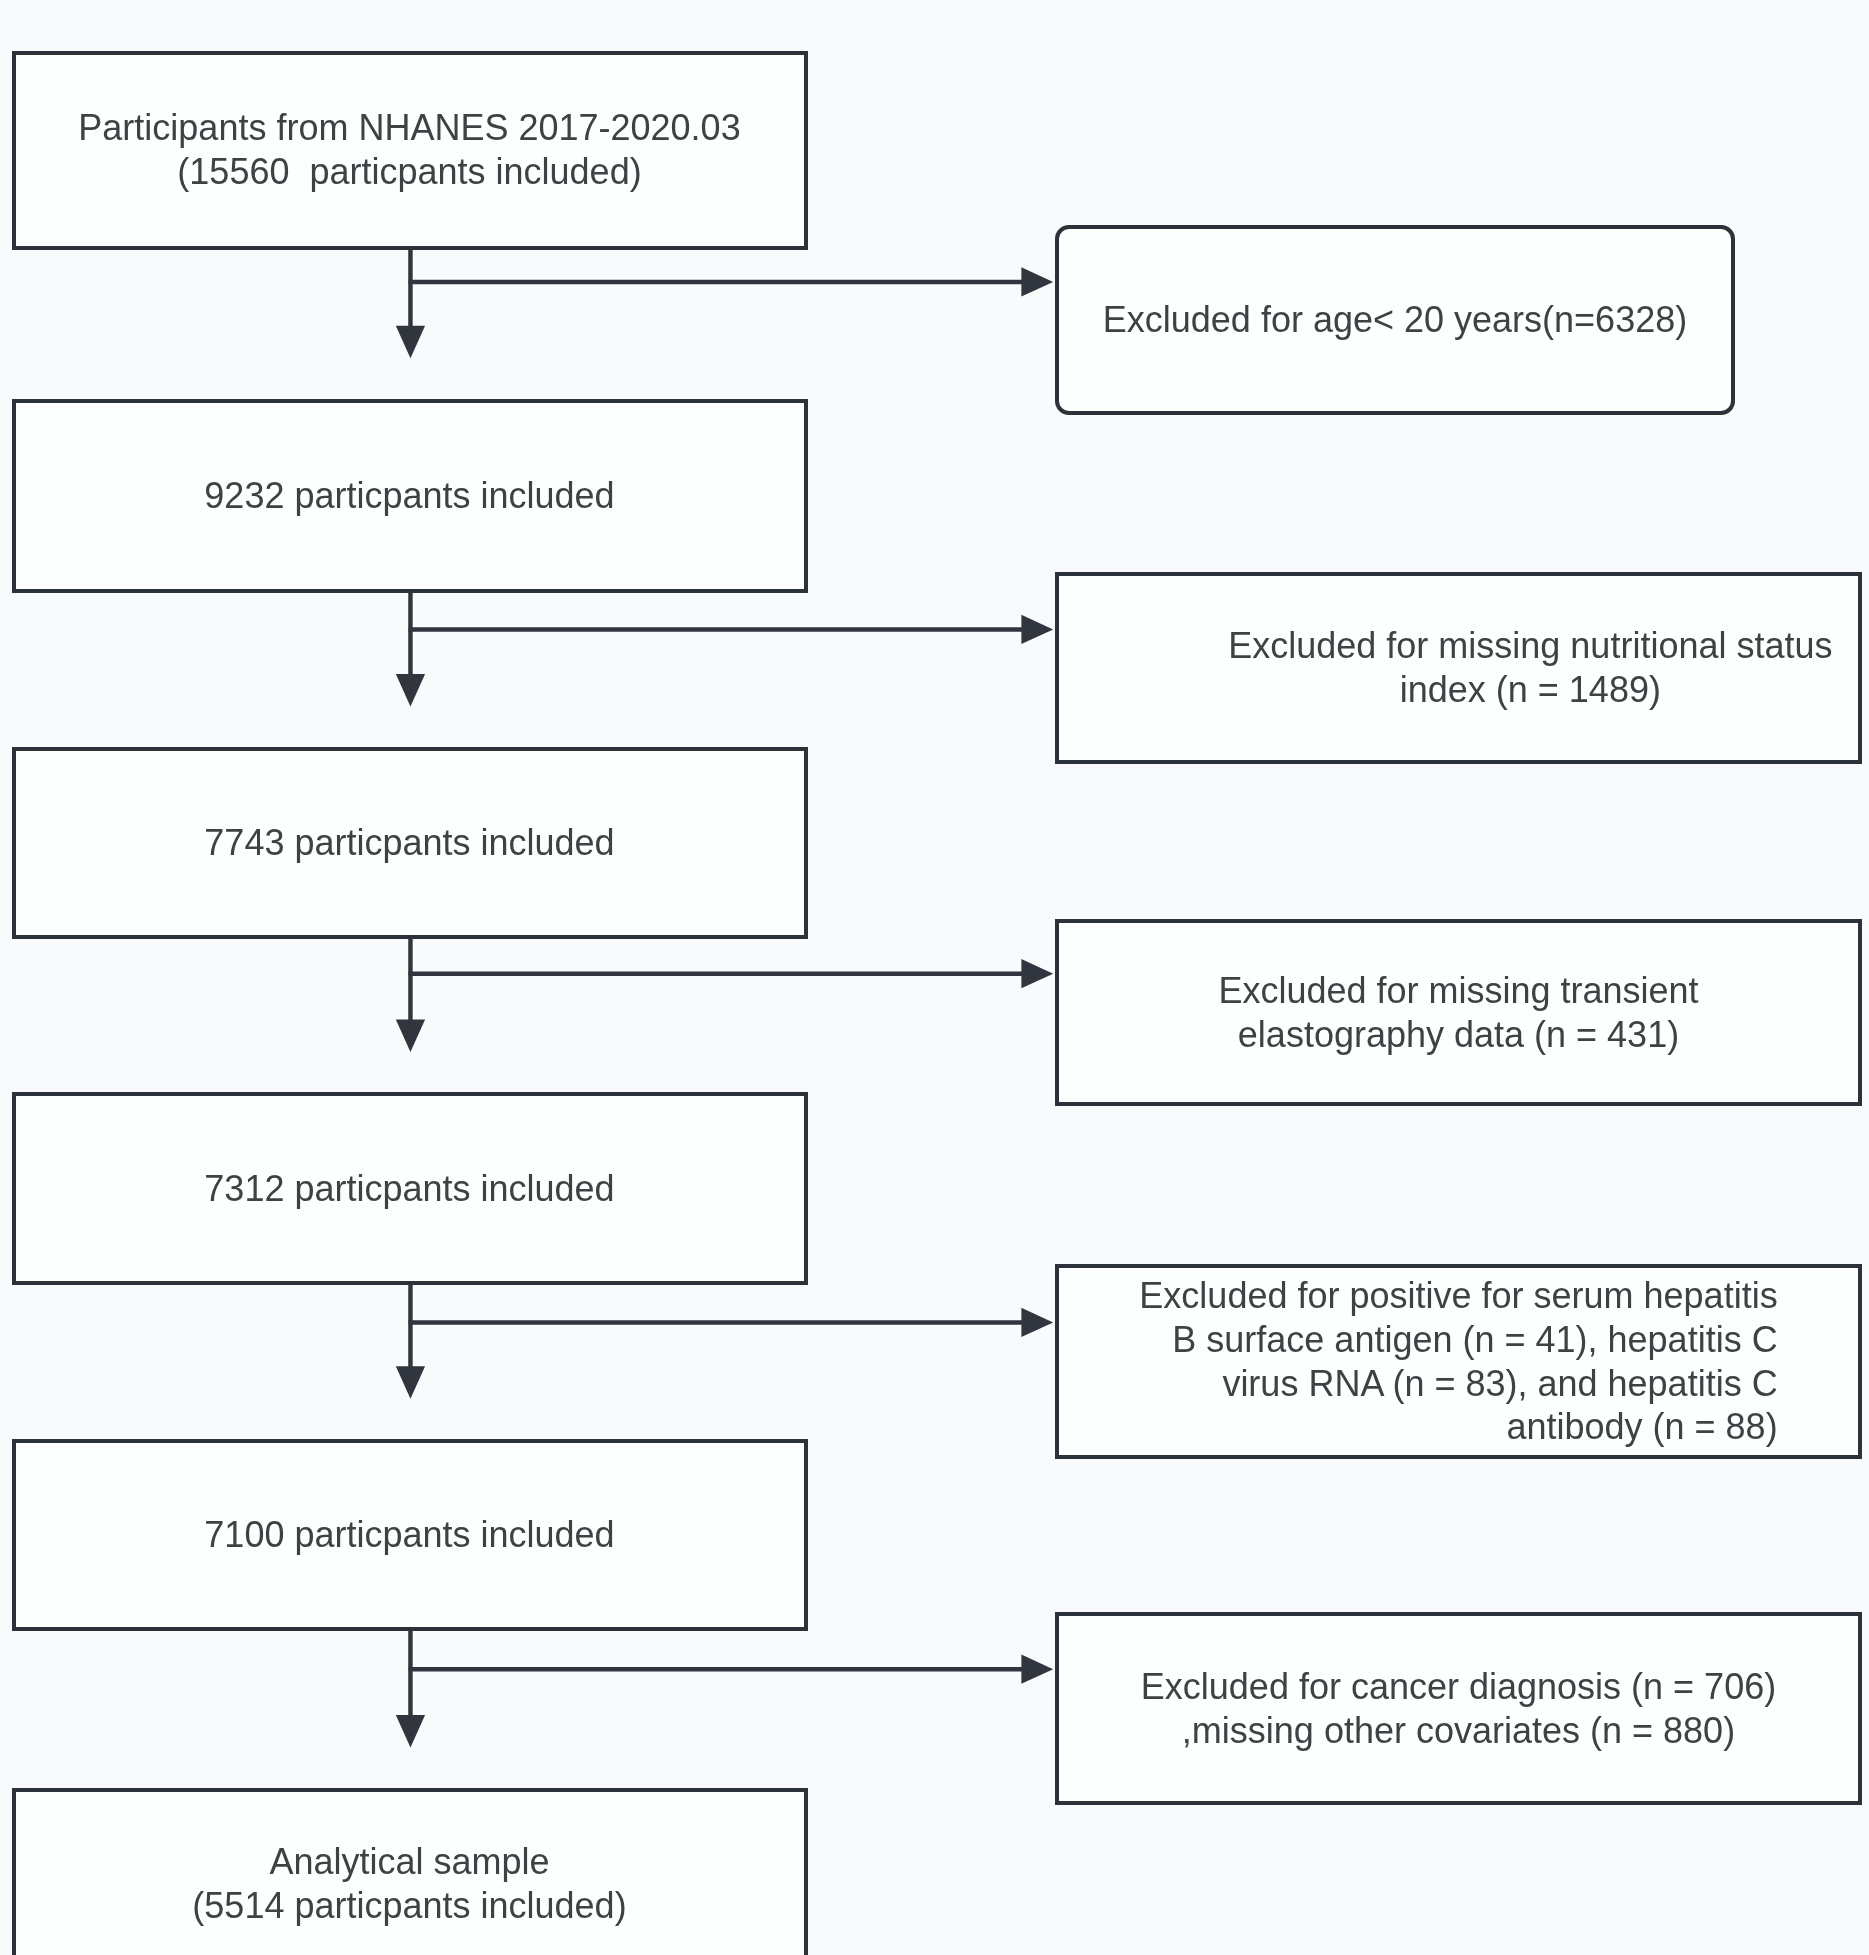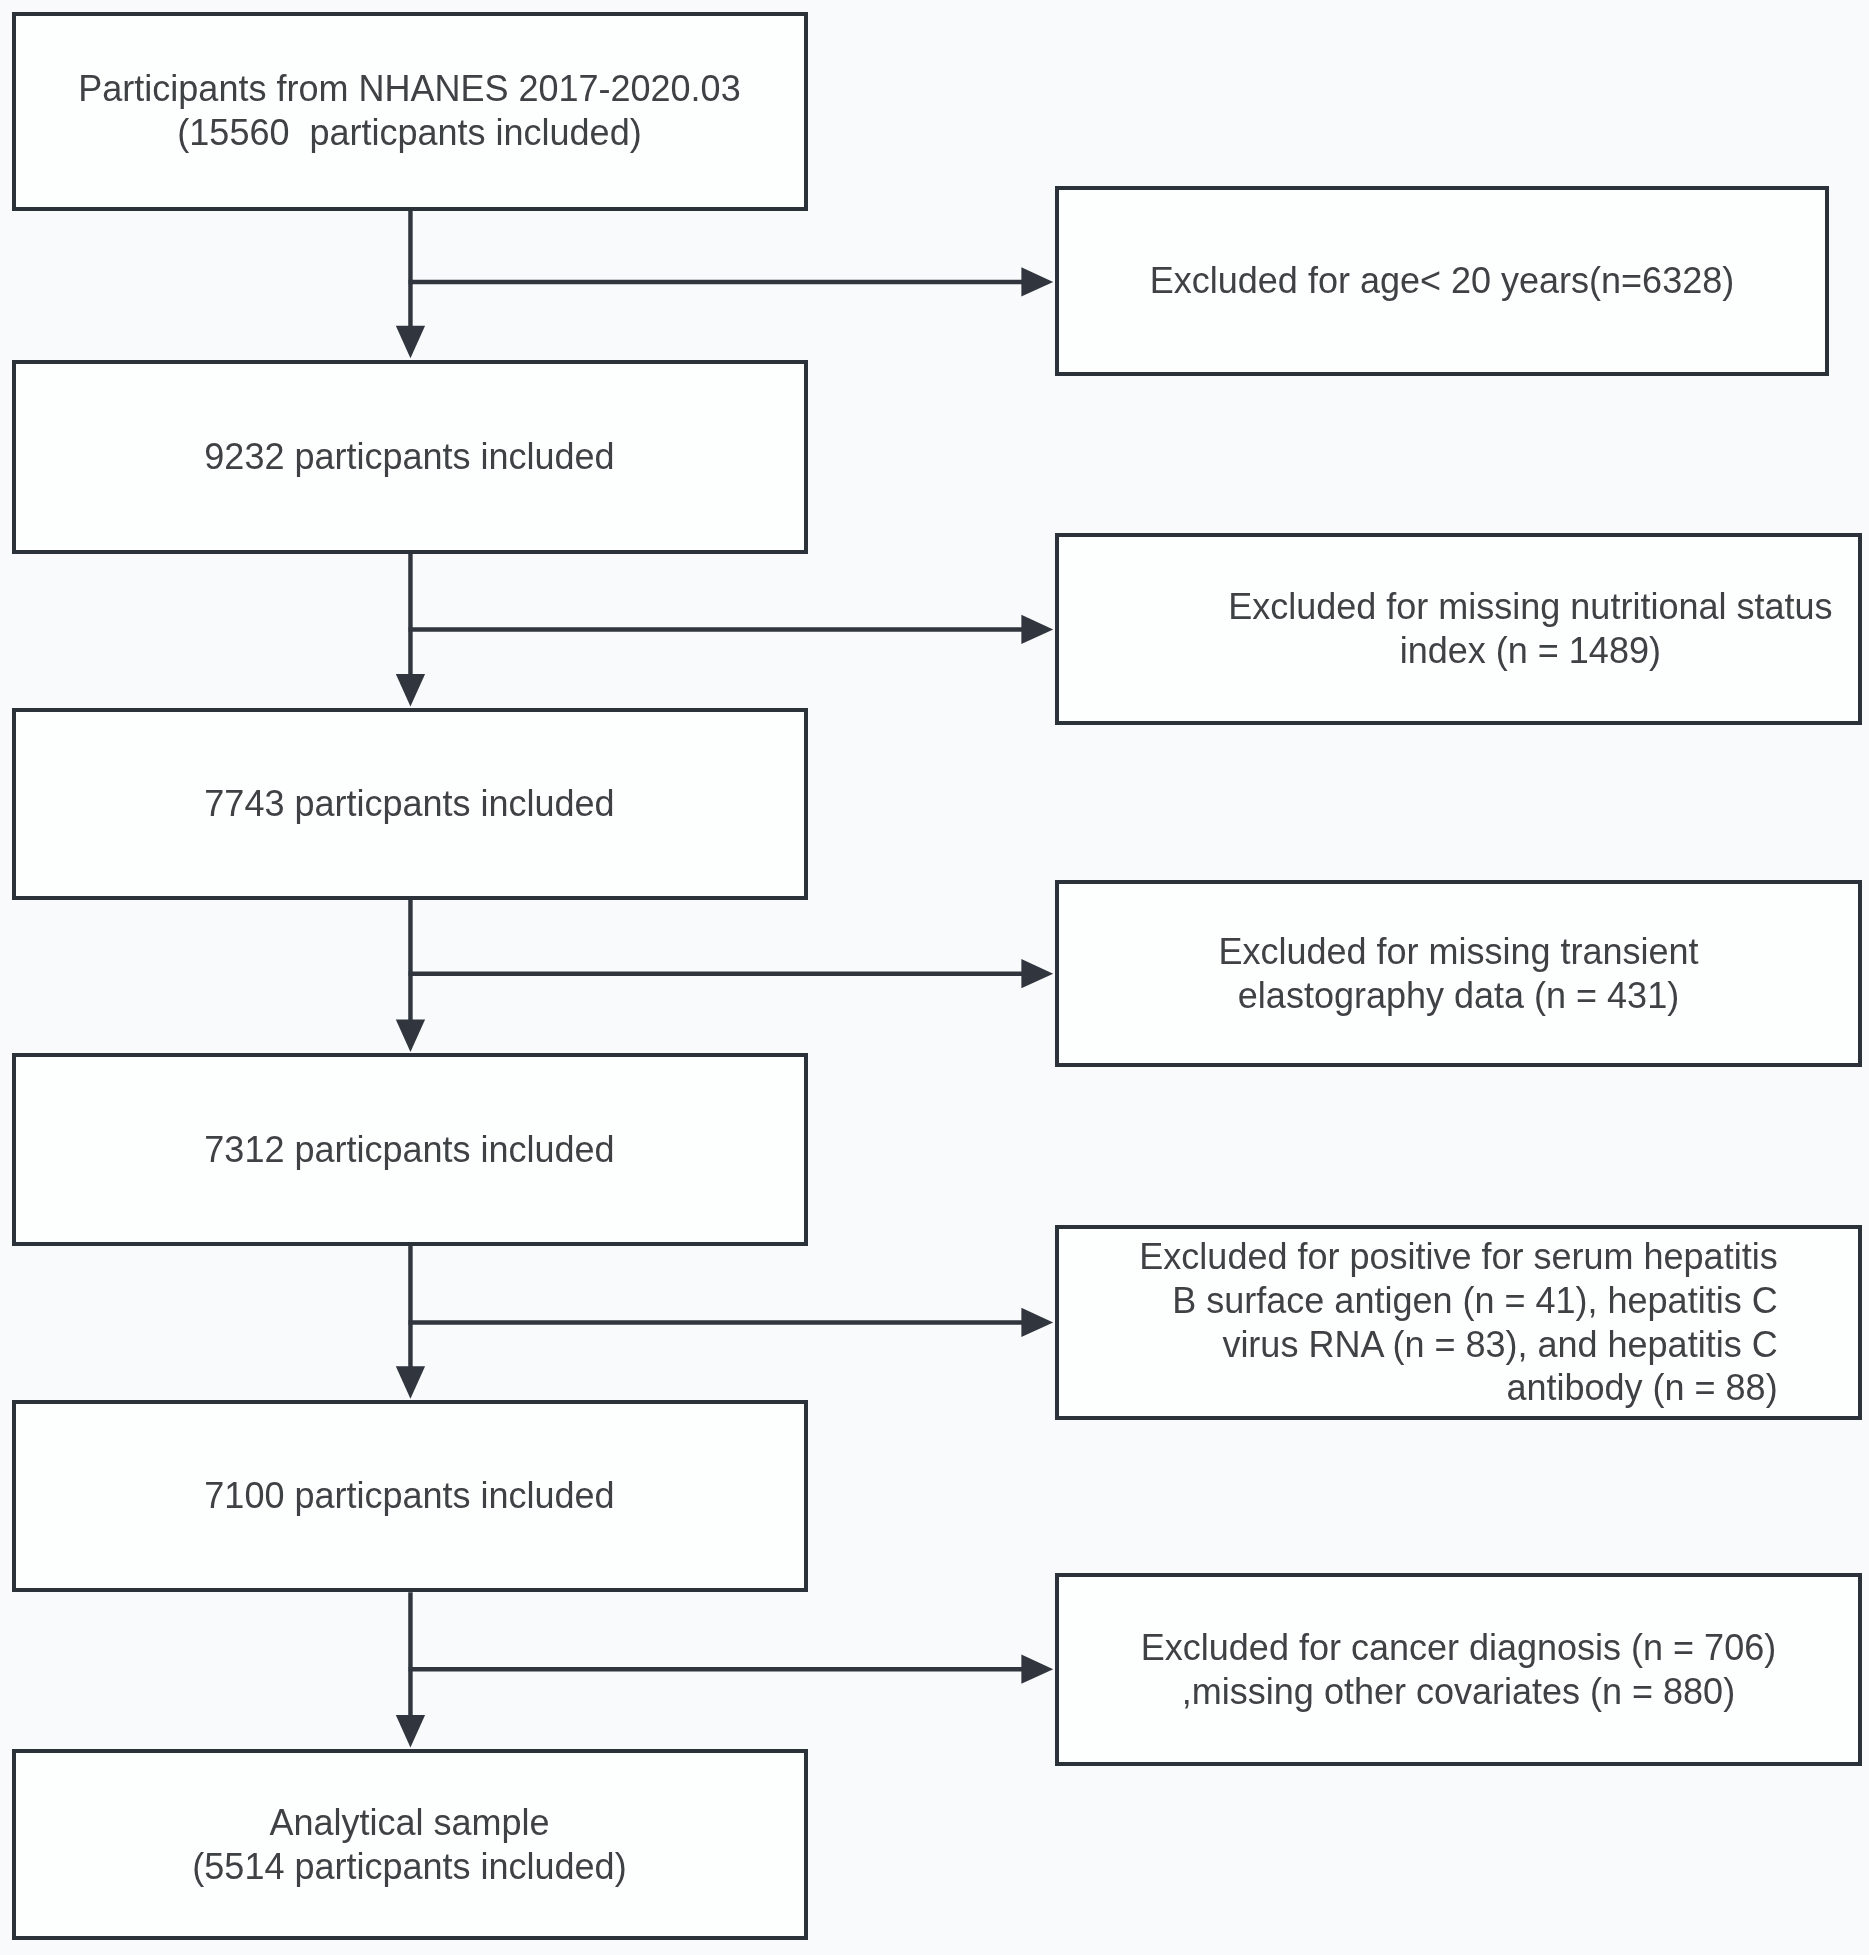--- a/index.html
+++ b/index.html
@@ -20,20 +20,21 @@
   }
   .box{
     position:absolute;
     box-sizing:border-box;
     border:4.5px solid var(--box-border);
     background:var(--box-background);
     display:flex;
     align-items:center;
     justify-content:center;
     text-align:center;
+    margin-top:39px;
   }
   .box .label{
     white-space:pre-wrap;
     font-size:36px;
     line-height:1.22;
     color:var(--text);
     padding:0 25.5px;
   }
   svg.connectors{
     position:absolute;
@@ -110,21 +111,21 @@
     <span class="label">7312 particpants included</span>
   </div>
   <div class="box" style="left:11.5px;top:1400px;width:796px;height:192px;">
     <span class="label">7100 particpants included</span>
   </div>
   <div class="box" style="left:11.5px;top:1749px;width:796px;height:191px;align-items:center;">
     <span class="label">Analytical sample
 (5514 particpants included)</span>
   </div>
 
-  <div class="box" style="left:1055px;top:186px;width:774px;height:190px;">
+  <div class="box" style="left:1055px;top:186px;width:680px;height:190px;border-radius:14px;">
     <span class="label">Excluded for age&lt; 20 years(n=6328)</span>
   </div>
   <div class="box" style="left:1055px;top:533px;width:807px;height:192px;justify-content:flex-end;">
     <span class="label">Excluded for missing nutritional status
 index (n = 1489)</span>
   </div>
   <div class="box" style="left:1055px;top:880px;width:807px;height:187px;">
     <span class="label">Excluded for missing transient
 elastography data (n = 431)</span>
   </div>

